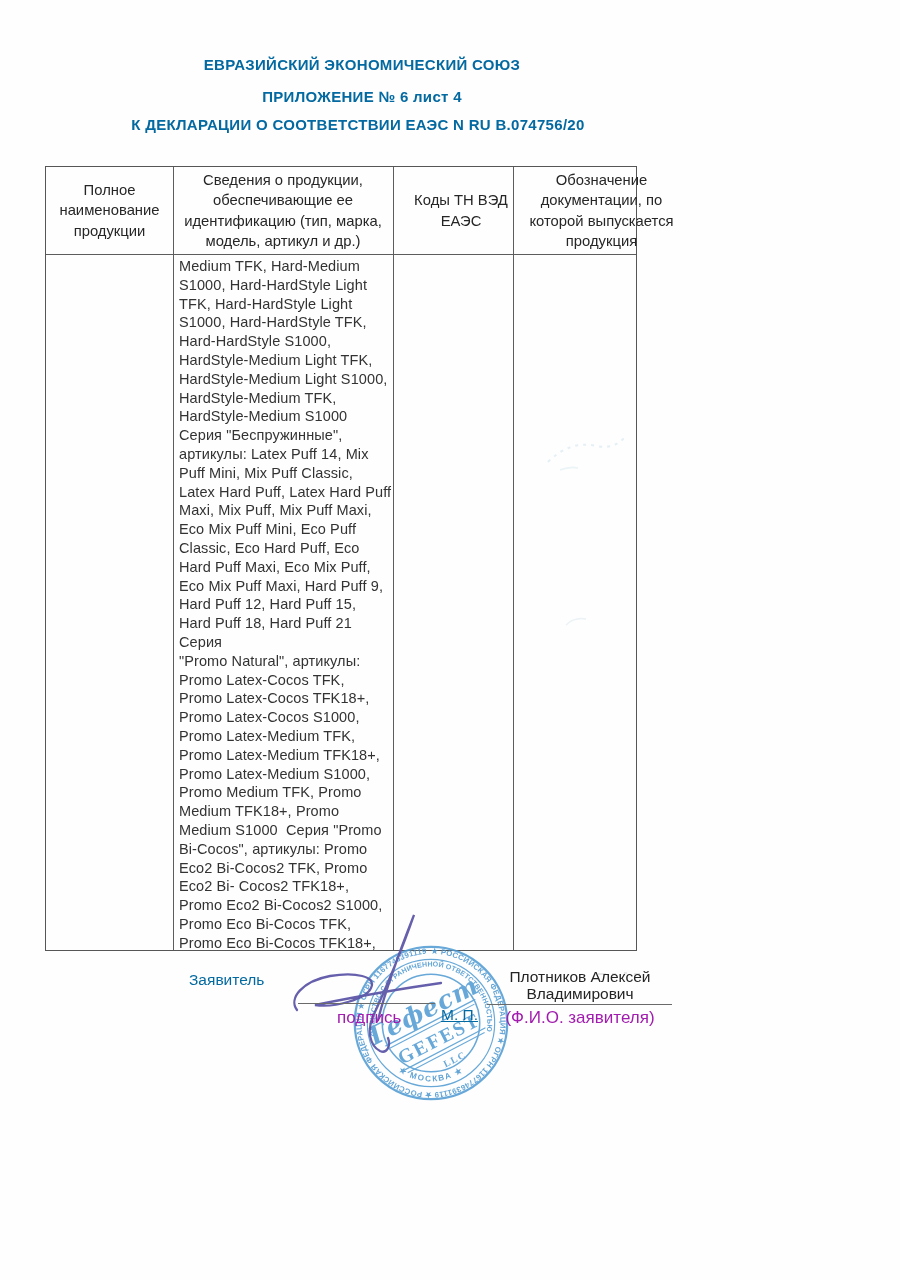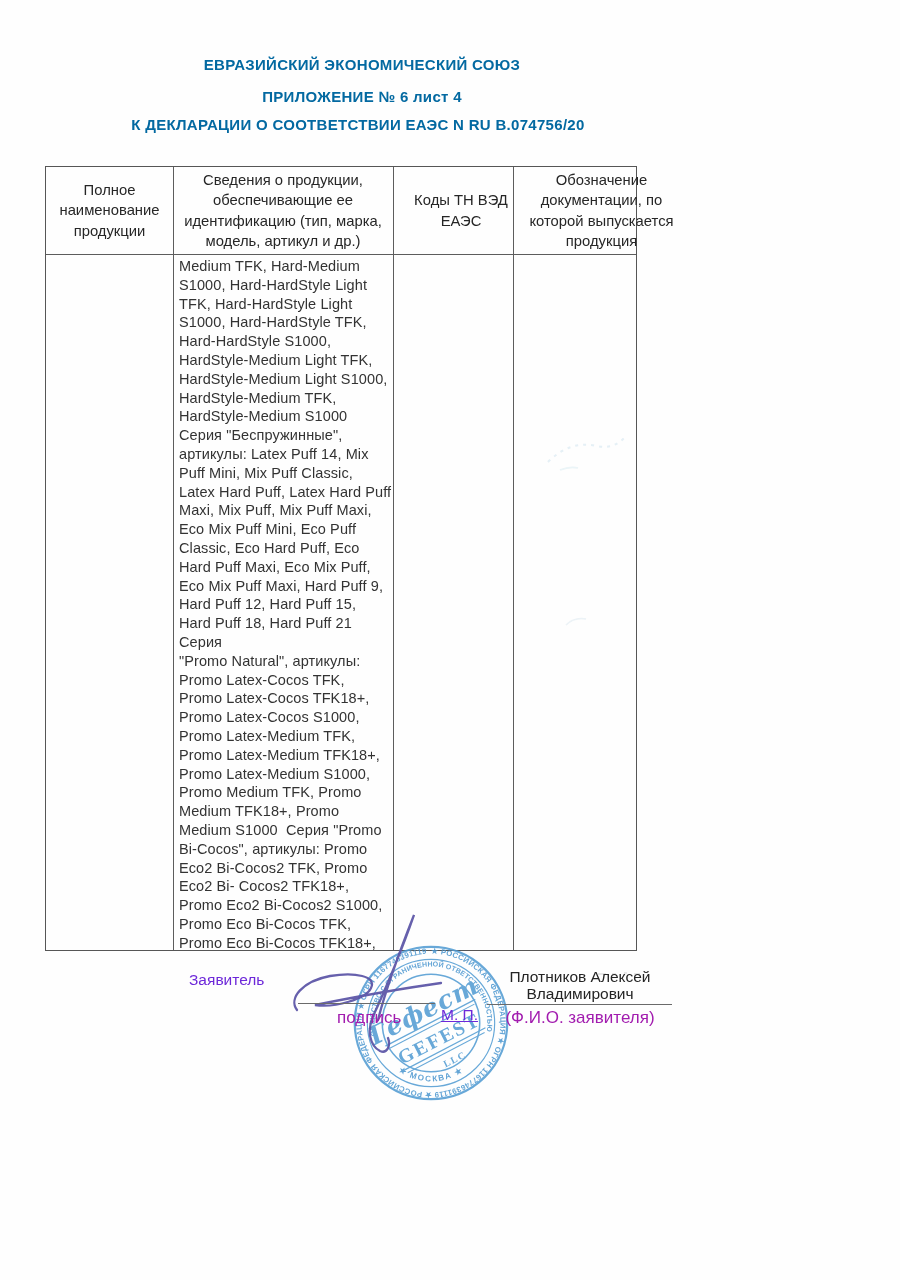--- a/index.html
+++ b/index.html
@@ -29,21 +29,21 @@
     display:flex;align-items:center;justify-content:center;
     text-align:center;font-size:14.8px;line-height:20.5px;color:#262626;
   }
   .hcell > div{width:100%;}
   .bodycell{
     position:absolute;left:133px;top:90px;width:214px;
     font-size:14.5px;line-height:18.8px;color:#333333;
     white-space:pre;letter-spacing:.1px;
   }
   
-  .ftext{font-size:15.5px;color:#6d28d9;white-space:nowrap;}
+  .ftext{font-size:15.5px;color:#0369a1;white-space:nowrap;}
   .fsmall{font-size:17px;color:#a21caf;white-space:nowrap;}
   .sigline{border-top:1.5px solid #6a6a6a;height:0;}
   .nameblock{
     width:162px;text-align:center;font-size:15.5px;line-height:16.5px;
     color:#242424;transform:translateX(-50%);
   }
   .namecap{transform:translateX(-50%);text-align:center;}
   .stamp-svg{left:349px;top:941px;}
   .sig-svg{left:275px;top:900px;}
   .noise{pointer-events:none;}

